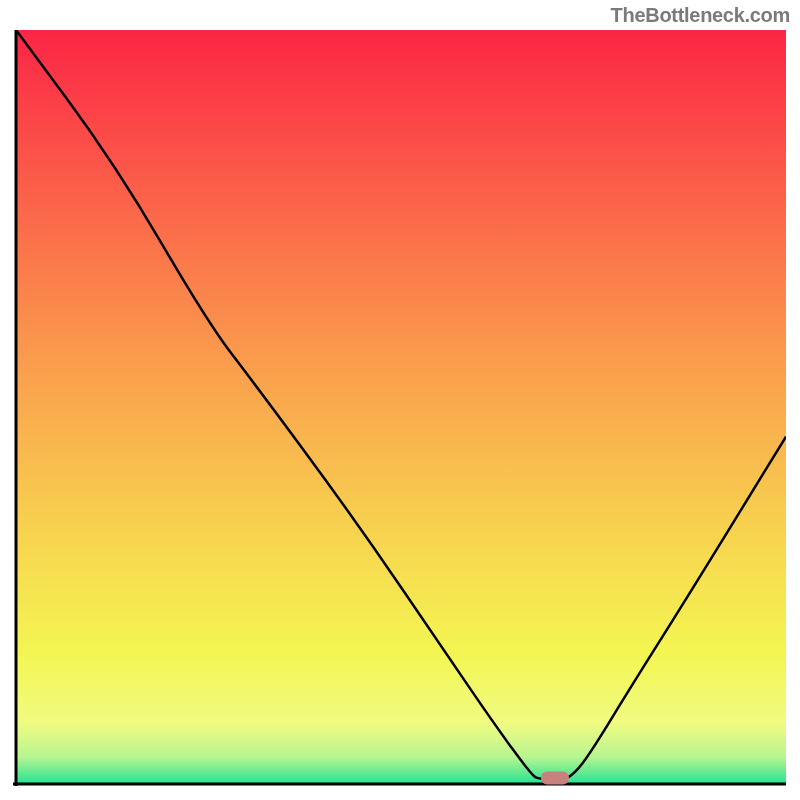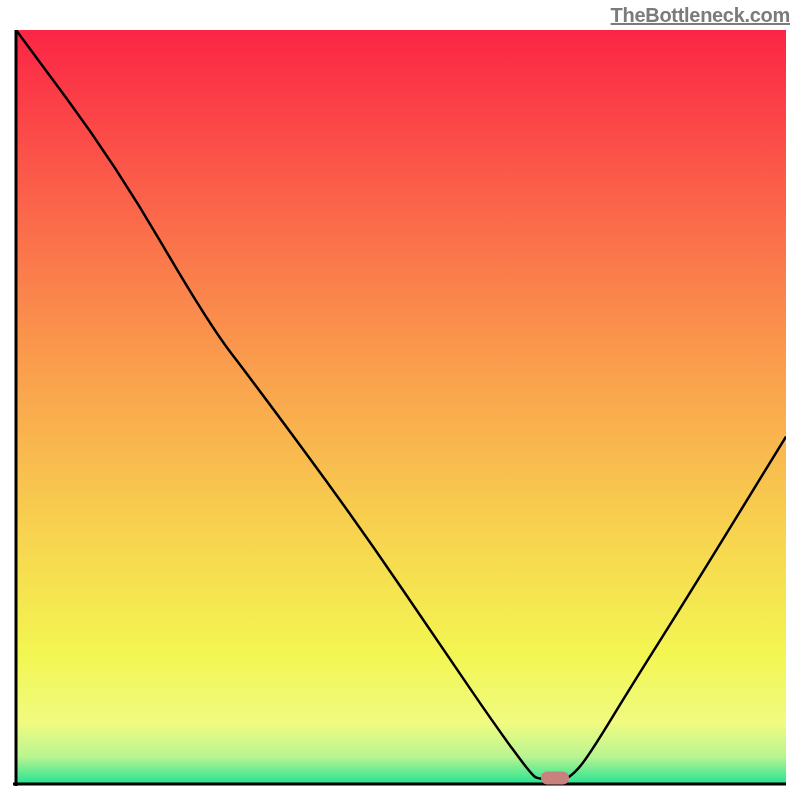--- a/index.html
+++ b/index.html
@@ -11,21 +11,20 @@
     position: relative;
   }
   .attribution {
     position: absolute;
     top: 4px;
     right: 10px;
     font-size: 20px;
     font-weight: bold;
     color: #7b7b7b;
     letter-spacing: -0.3px;
-    text-decoration: underline;
   }
   .chart-area {
     position: absolute;
     left: 13px;
     top: 30px;
     width: 773px;
     height: 757px;
   }
   svg { display: block; }
 </style>

